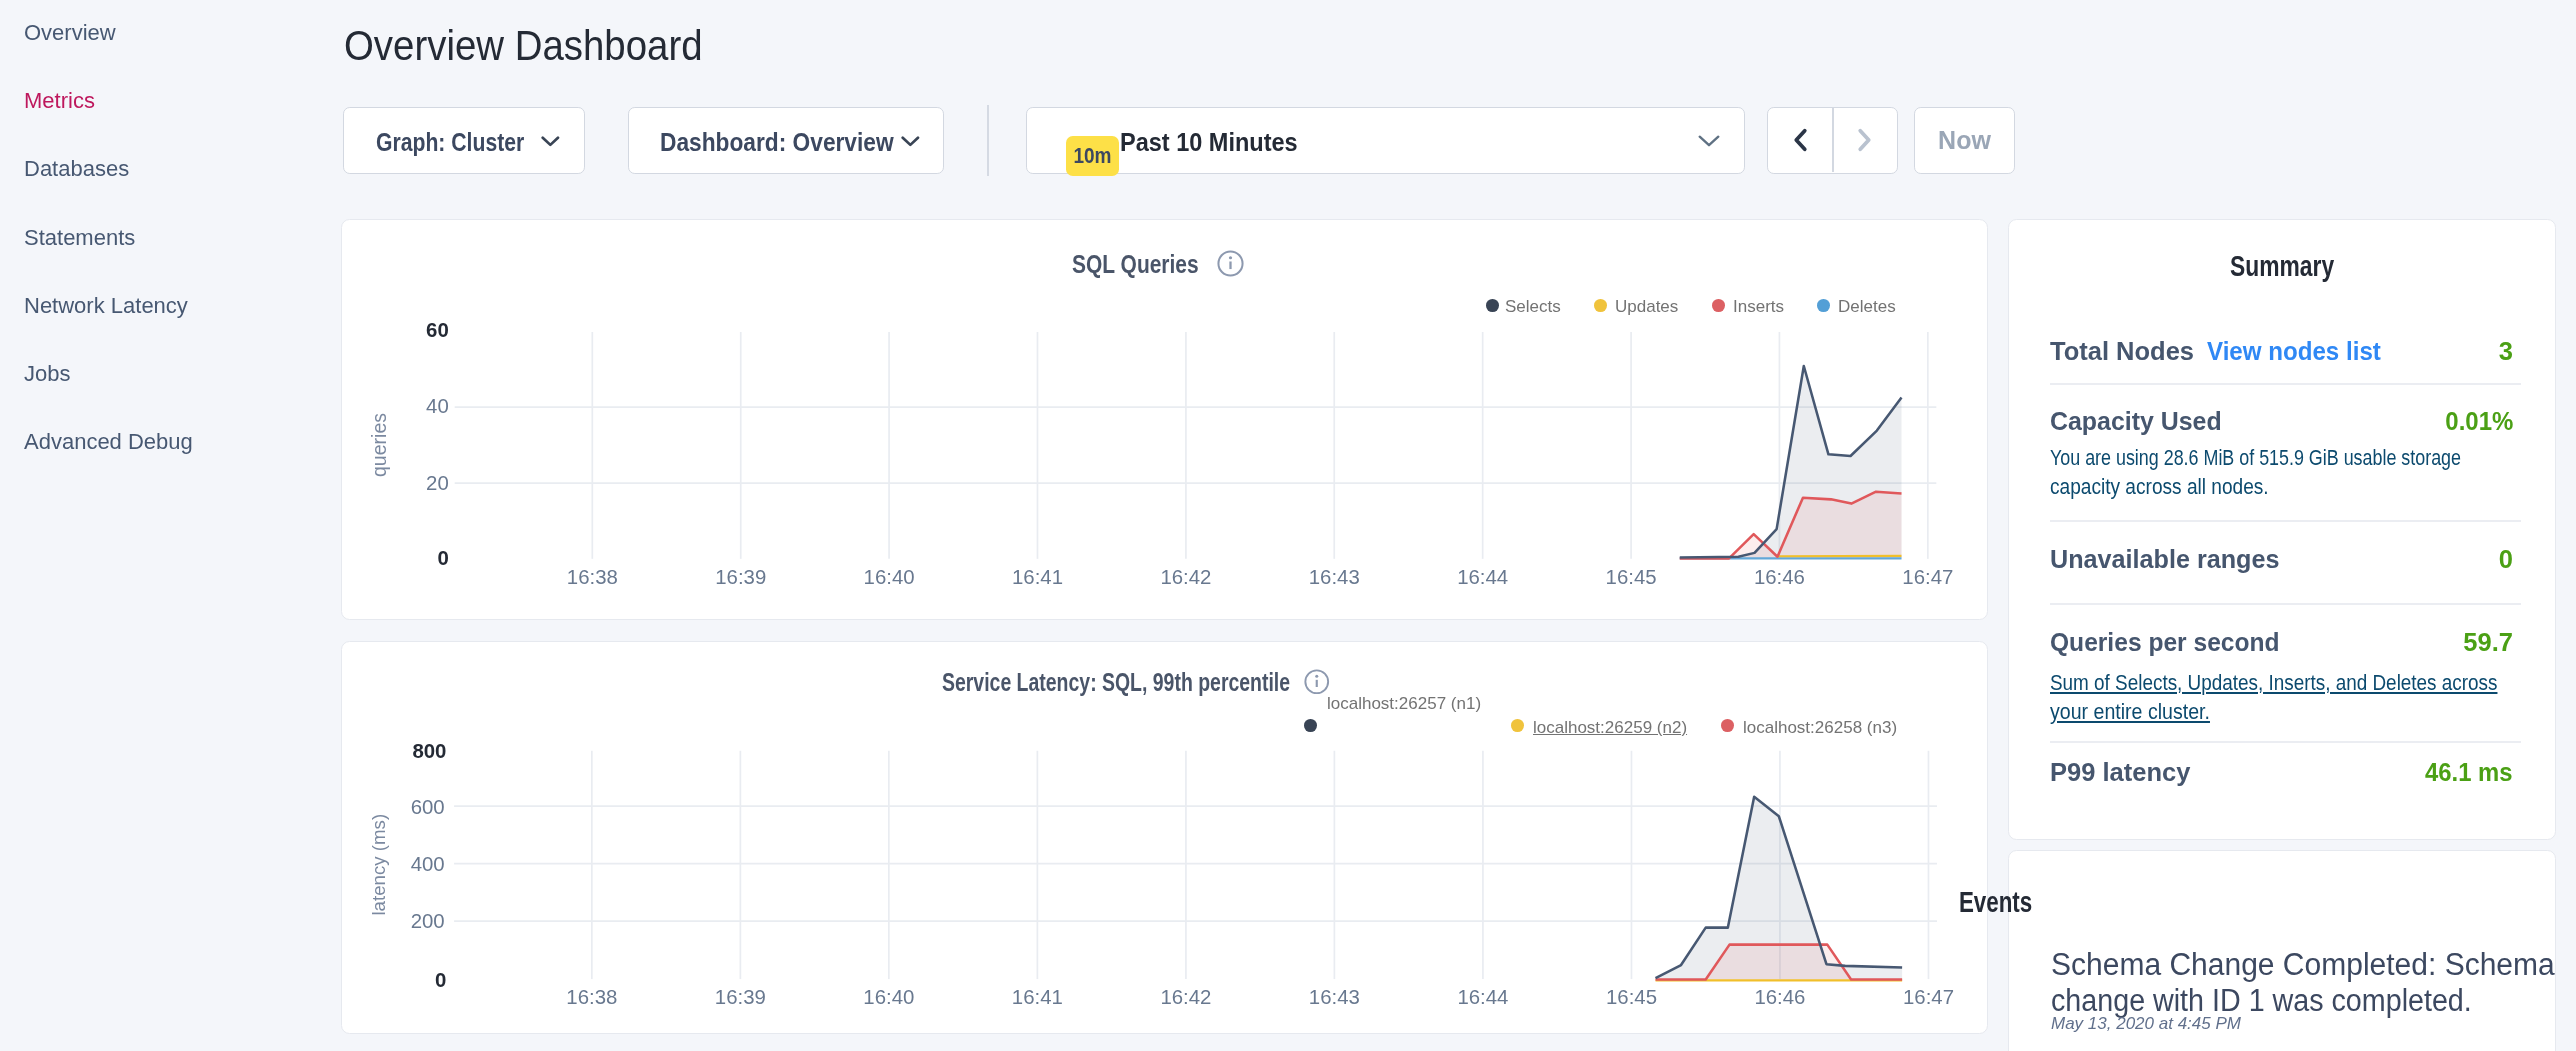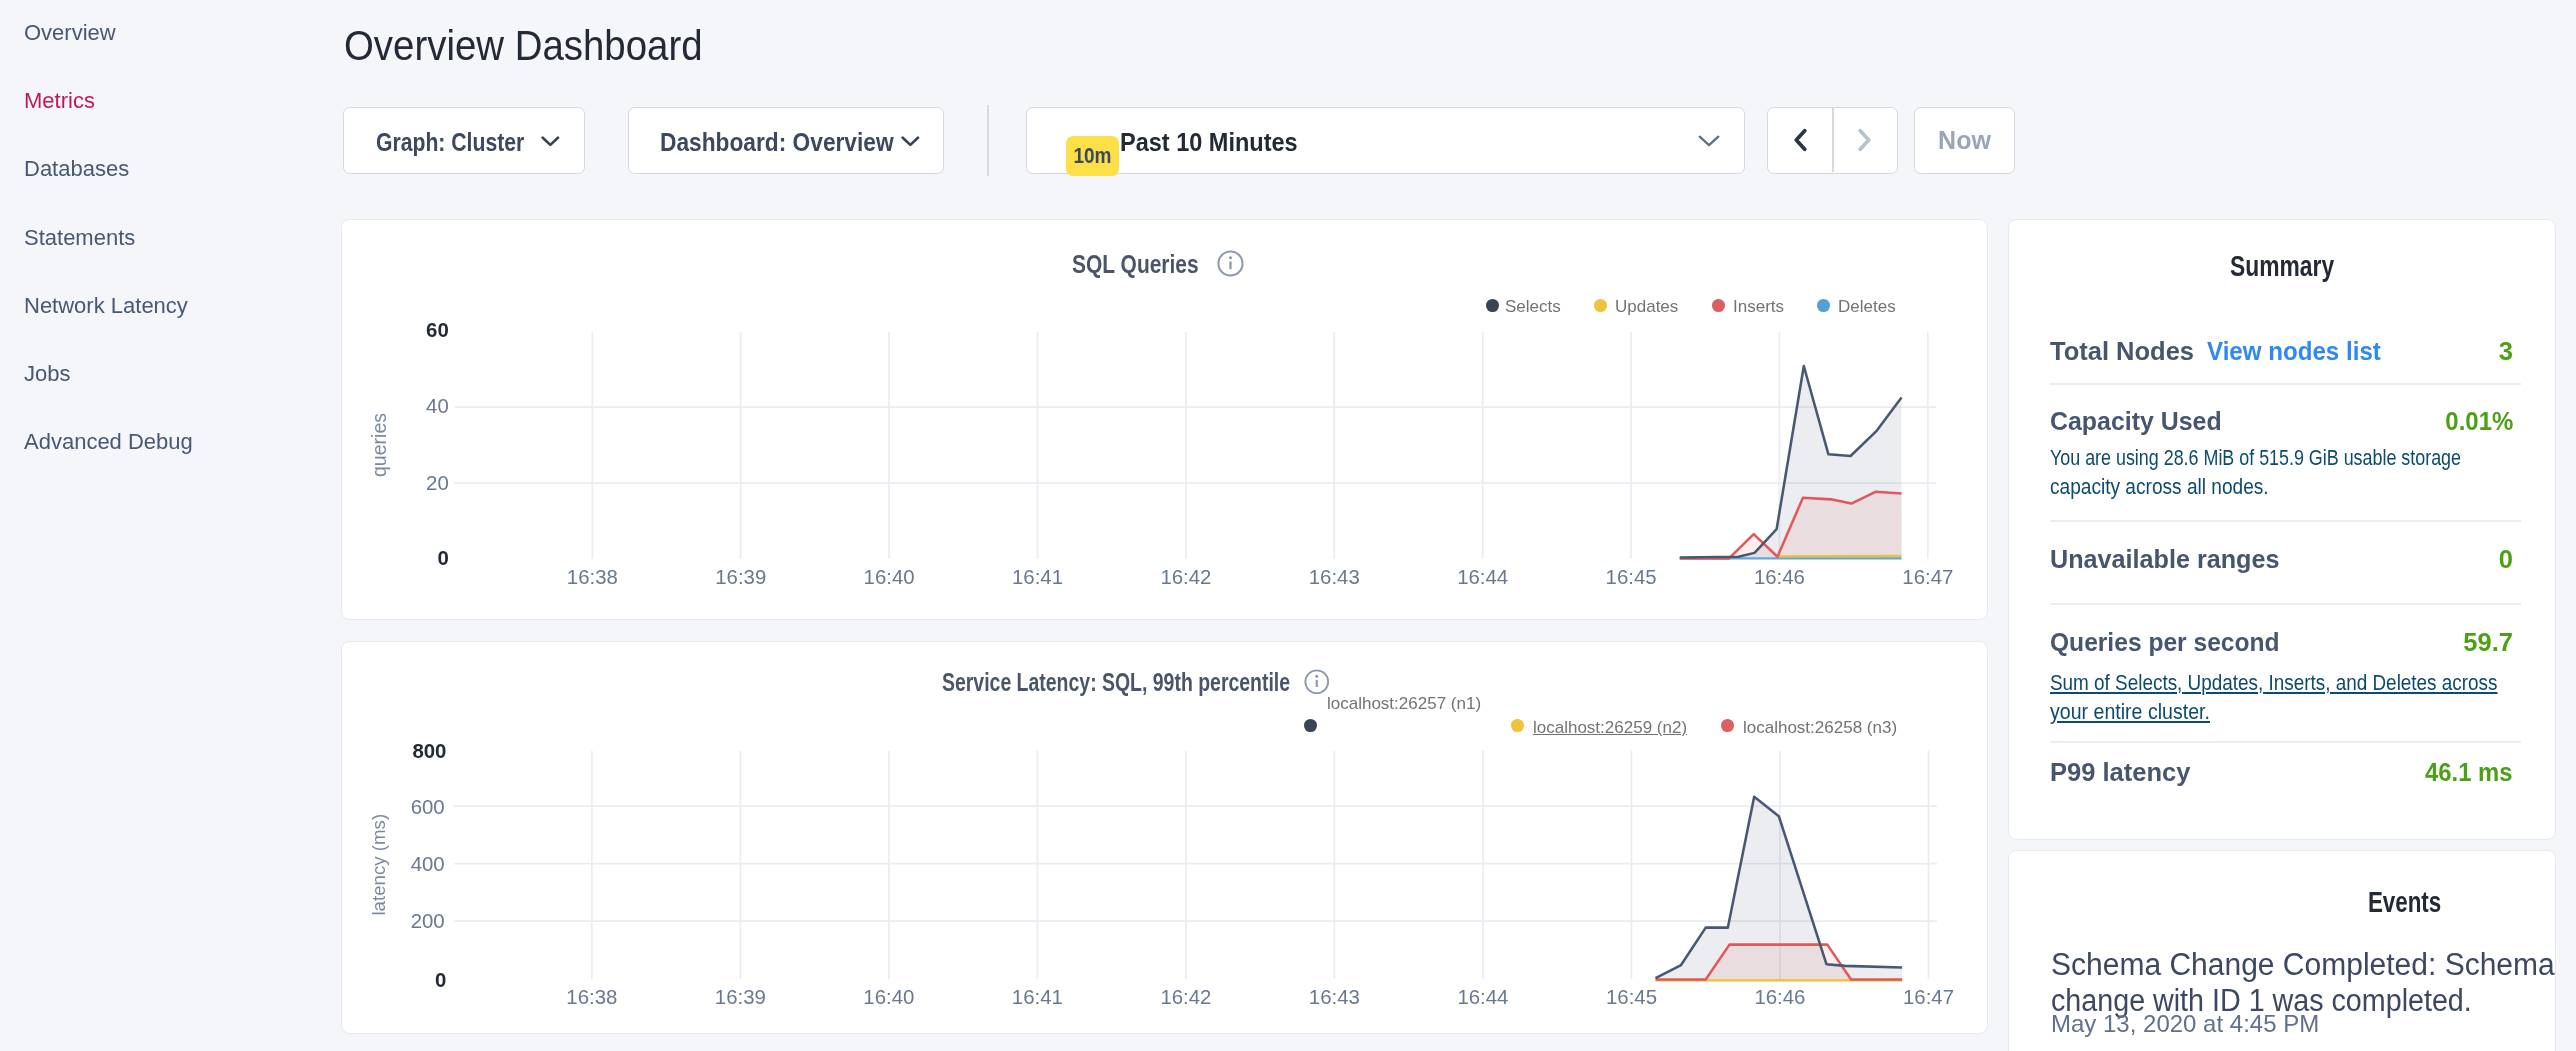--- a/index.html
+++ b/index.html
@@ -226,19 +226,19 @@
   <div class="spara" style="top:668px;text-decoration:underline;">
     <div style="transform:scaleX(0.859);">Sum of Selects, Updates, Inserts, and Deletes across</div>
     <div style="transform:scaleX(0.89);">your entire cluster.</div>
   </div>
   <div class="sdiv" style="top:741px;"></div>
   <div class="srow" style="top:758px;">
     <span class="srl">P99 latency</span>
     <span class="srv" style="transform:scaleX(0.936);">46.1 ms</span>
   </div>
 
-  <div class="abs" style="left:1904px; top:885px; width:548px; text-align:right; font-size:29px; line-height:34px; font-weight:bold; color:#242a35;"><span style="display:inline-block; transform:scaleX(0.771);">Events</span></div>
+  <div class="abs" style="left:1948px; top:885px; width:548px; text-align:left; font-size:29px; line-height:34px; font-weight:bold; color:#242a35;"><span style="display:inline-block; transform:scaleX(0.771);">Events</span></div>
   <div class="abs" style="left:2051px; top:947px; font-size:31px; line-height:36px; color:#3c4860; white-space:nowrap;">
     <div style="transform:scaleX(0.968); transform-origin:left;">Schema Change Completed: Schema</div>
     <div style="transform:scaleX(0.925); transform-origin:left;">change with ID 1 was completed.</div>
   </div>
-  <div class="abs" style="left:2051px; top:1013px; font-size:24px; line-height:22px; color:#61708c;">May 13, 2020 at 4:45 PM</div>
+  <div class="abs" style="left:2051px; top:1013px; font-size:17px; line-height:22px; color:#61708c;font-style:italic;">May 13, 2020 at 4:45 PM</div>
 
 
 </body></html>

